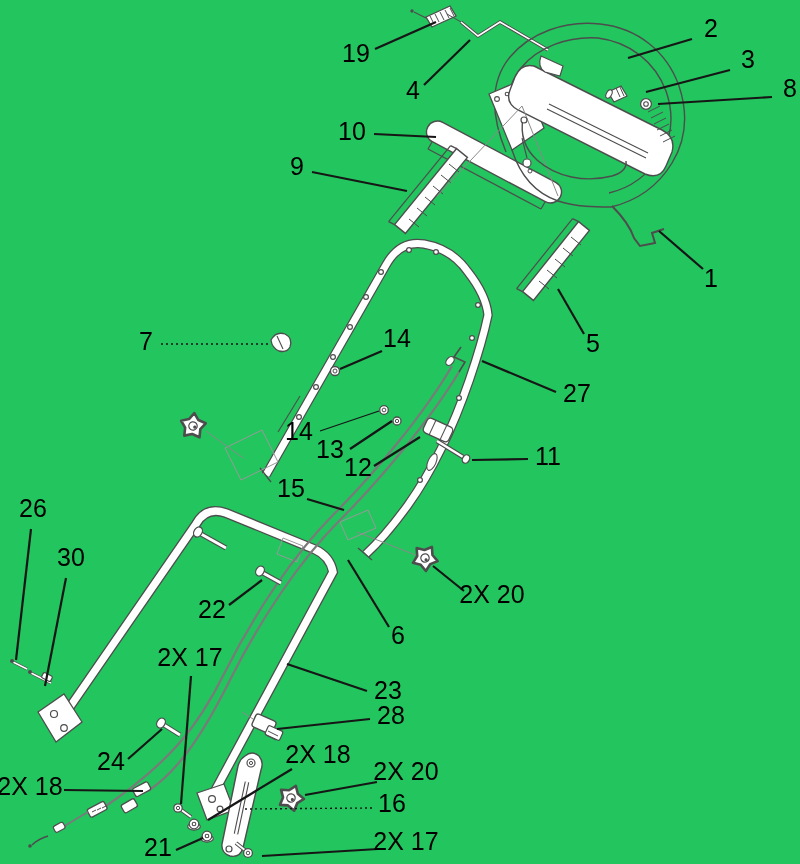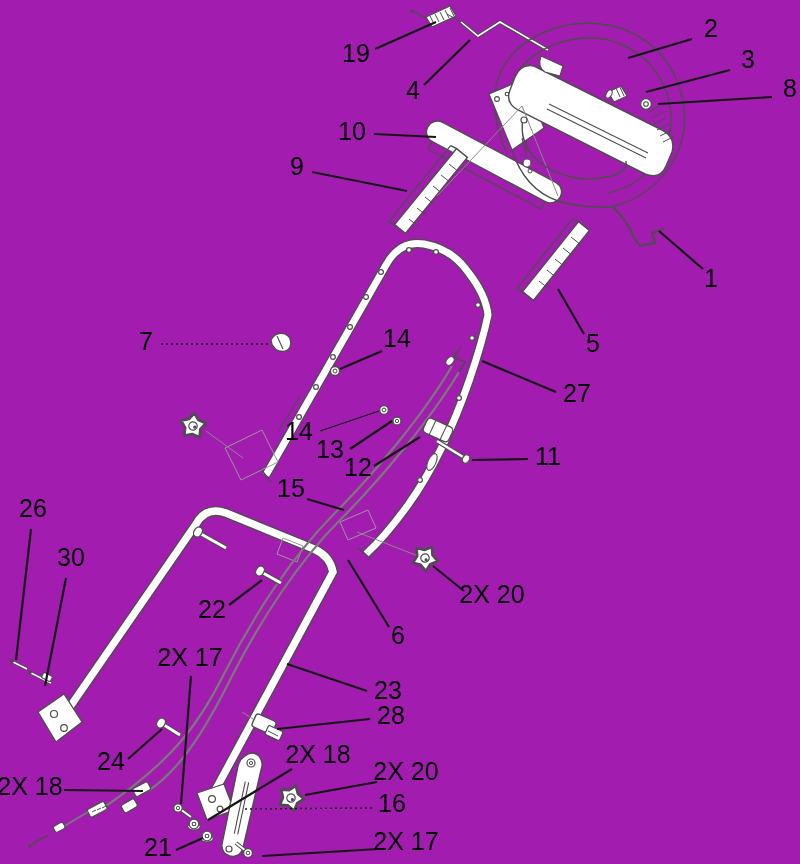--- a/index.html
+++ b/index.html
@@ -1,16 +1,16 @@
 <!DOCTYPE html>
 <html><head>
 <meta charset="utf-8">
 <style>
   html,body{margin:0;padding:0;background:#fff;}
-  .stage{width:800px;height:864px;position:relative;background:#a21caf;overflow:hidden;}
+  .stage{width:800px;height:864px;position:relative;background:#22c55e;overflow:hidden;}
   svg{display:block;}
   text.callout{font-family:"Liberation Sans","DejaVu Sans",sans-serif;font-weight:400;}
 </style>
 </head>
 <body>
 
 <div class="stage">
 <svg id="diagram" width="800" height="864" viewBox="0 0 800 864" xmlns="http://www.w3.org/2000/svg">
   <defs>
     <g id="knob">

